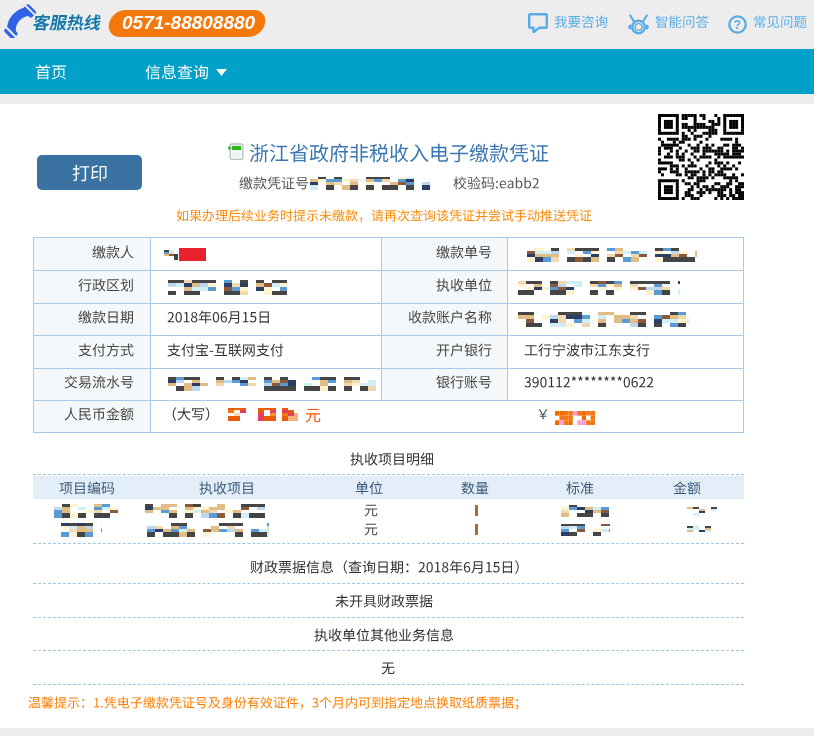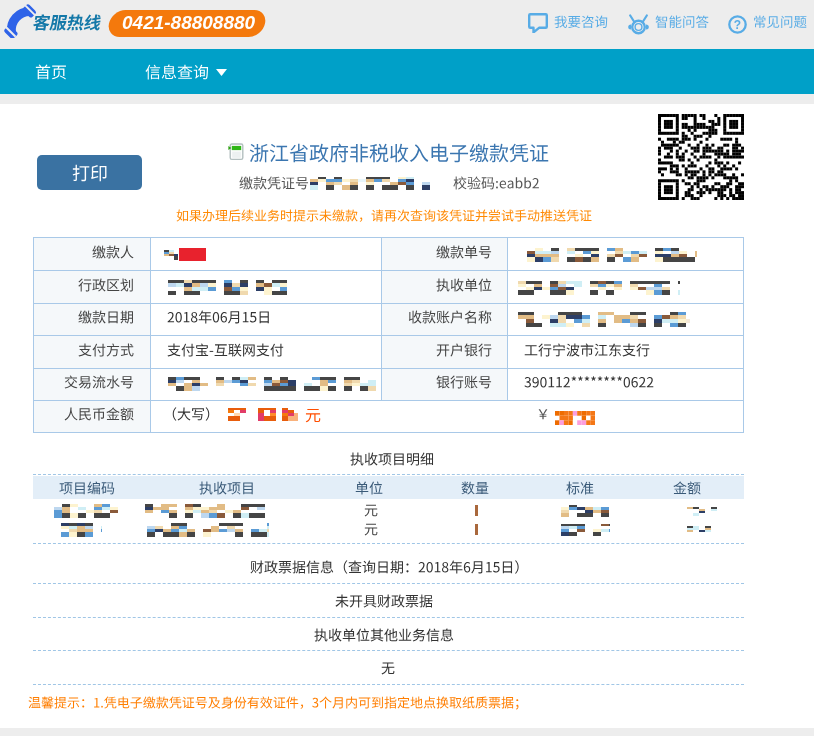--- a/index.html
+++ b/index.html
@@ -15,21 +15,21 @@
 </svg>
 <svg style="position:absolute;left:32px;top:14px;" width="71" height="21">
     <g transform="translate(0,14.96) skewX(-10) scale(0.017000,-0.017000)" fill="#1478a8">
       <path transform="translate(0.0,0)" d="M388 505H615C583 473 544 444 501 418C455 442 415 470 383 501ZM410 833 442 768H70V546H187V659H375C325 585 232 509 93 457C119 438 156 396 172 368C217 389 258 411 295 435C322 408 352 383 384 360C276 314 151 282 27 264C48 237 73 188 84 157C128 165 171 175 214 186V-90H331V-59H670V-88H793V193C827 186 863 180 899 175C915 209 949 262 975 290C846 303 725 328 621 365C693 417 754 479 798 551L716 600L696 594H473L504 636L392 659H809V546H932V768H581C565 799 546 834 530 862ZM499 291C552 265 609 242 670 224H341C396 243 449 266 499 291ZM331 40V125H670V40Z"></path>
       <path transform="translate(1000.0,0)" d="M91 815V450C91 303 87 101 24 -36C51 -46 100 -74 121 -91C163 0 183 123 192 242H296V43C296 29 292 25 280 25C268 25 230 24 194 26C209 -4 223 -59 226 -90C292 -90 335 -87 367 -67C399 -48 407 -14 407 41V815ZM199 704H296V588H199ZM199 477H296V355H198L199 450ZM826 356C810 300 789 248 762 201C731 248 705 301 685 356ZM463 814V-90H576V-8C598 -29 624 -65 637 -88C685 -59 729 -23 768 20C810 -24 857 -61 910 -90C927 -61 960 -19 985 2C929 28 879 65 836 109C892 199 933 311 956 446L885 469L866 465H576V703H810V622C810 610 805 607 789 606C774 605 714 605 664 608C678 580 694 538 699 507C775 507 833 507 873 523C914 538 925 567 925 620V814ZM582 356C612 264 650 180 699 108C663 65 621 30 576 4V356Z"></path>
       <path transform="translate(2000.0,0)" d="M327 109C338 47 346 -35 346 -84L464 -67C463 -18 451 61 438 122ZM531 111C553 49 576 -31 582 -80L702 -57C694 -7 668 71 643 130ZM735 113C780 48 833 -40 854 -94L968 -43C943 12 887 97 841 157ZM156 150C124 80 73 0 33 -47L148 -94C189 -38 239 47 271 120ZM541 851 539 711H422V610H535C532 564 527 522 520 484L461 517L410 443L399 546L300 523V606H404V716H300V847H190V716H57V606H190V498L34 465L58 349L190 382V289C190 277 186 273 172 273C159 273 117 273 77 275C91 244 106 198 109 167C176 167 223 170 257 187C291 205 300 234 300 288V410L406 437L404 434L488 383C461 326 421 279 359 242C385 222 419 180 433 153C504 197 552 252 584 320C622 294 656 270 679 249L739 345C710 368 667 396 620 425C634 480 642 542 646 610H739C734 340 735 171 863 171C938 171 969 207 980 330C953 338 913 356 891 375C888 304 882 274 868 274C837 274 841 433 852 711H651L654 851Z"></path>
       <path transform="translate(3000.0,0)" d="M48 71 72 -43C170 -10 292 33 407 74L388 173C263 133 132 93 48 71ZM707 778C748 750 803 709 831 683L903 753C874 778 817 817 777 840ZM74 413C90 421 114 427 202 438C169 391 140 355 124 339C93 302 70 280 44 274C57 245 75 191 81 169C107 184 148 196 392 243C390 267 392 313 395 343L237 317C306 398 372 492 426 586L329 647C311 611 291 575 270 541L185 535C241 611 296 705 335 794L223 848C187 734 118 613 96 582C74 550 57 530 36 524C49 493 68 436 74 413ZM862 351C832 303 794 260 750 221C741 260 732 304 724 351L955 394L935 498L710 457L701 551L929 587L909 692L694 659C691 723 690 788 691 853H571C571 783 573 711 577 641L432 619L451 511L584 532L594 436L410 403L430 296L608 329C619 262 633 200 649 145C567 93 473 53 375 24C402 -4 432 -45 447 -76C533 -45 615 -7 689 40C728 -40 779 -89 843 -89C923 -89 955 -57 974 67C948 80 913 105 890 133C885 52 876 27 857 27C832 27 807 57 786 109C855 166 915 231 963 306Z"></path>
     </g>
   </svg>
 <div class="abs" style="left:109px;top:10px;width:156px;height:27px;background:#f4790c;border-radius:14px;transform:skewX(-12deg)"></div>
-<div class="abs" style="left:122px;top:9px;width:140px;height:27px;line-height:27px;font-family:'Liberation Sans',sans-serif;font-style:italic;font-weight:bold;font-size:19px;color:#fff">0421-88808880</div>
+<div class="abs" style="left:122px;top:9px;width:140px;height:27px;line-height:27px;font-family:'Liberation Sans',sans-serif;font-style:italic;font-weight:bold;font-size:19px;color:#fff">0571-88808880</div>
 <svg class="abs" style="left:528px;top:13px" width="20" height="20" viewBox="0 0 20 20">
 <path d="M2.2 1.2 h15.6 q1 0 1 1 v11.6 q0 1 -1 1 H11 l-5.5 4.6 v-4.6 H2.2 q-1 0 -1 -1 V2.2 q0 -1 1 -1 Z" fill="none" stroke="#58ace6" stroke-width="2.4" stroke-linejoin="round"></path>
   </svg>
 <svg style="position:absolute;left:554.3px;top:15.3px;" width="57" height="17">
     <g transform="translate(0,11.88) scale(0.013500,-0.013500)" fill="#58ace6">
       <path transform="translate(0.0,0)" d="M704 774C762 723 830 650 861 602L922 646C889 693 819 764 761 814ZM832 427C798 363 753 300 700 243C683 310 669 388 659 473H946V544H651C643 634 639 731 639 832H560C561 733 566 636 574 544H345V720C406 733 464 748 513 765L460 828C364 792 202 758 62 737C71 719 81 692 85 674C144 682 208 692 270 704V544H56V473H270V296L41 251L63 175L270 222V17C270 0 264 -5 247 -6C229 -7 170 -7 106 -5C117 -26 130 -60 133 -81C216 -81 270 -79 301 -67C334 -55 345 -32 345 17V240L530 283L524 350L345 312V473H581C594 364 613 264 637 180C565 114 484 58 399 17C418 1 440 -24 451 -42C526 -3 598 47 663 105C708 -12 770 -83 849 -83C924 -83 952 -34 965 132C945 139 918 156 902 173C896 44 884 -7 856 -7C806 -7 760 57 724 163C793 234 853 314 898 399Z"></path>
       <path transform="translate(1000.0,0)" d="M672 232C639 174 593 129 532 93C459 111 384 127 310 141C331 168 355 199 378 232ZM119 645V386H386C372 358 355 328 336 298H54V232H291C256 183 219 137 186 101C271 85 354 68 433 49C335 15 211 -4 59 -13C72 -30 84 -57 90 -78C279 -62 428 -33 541 22C668 -12 778 -47 860 -80L924 -22C844 8 739 40 623 71C680 113 724 166 755 232H947V298H422C438 324 453 350 466 375L420 386H888V645H647V730H930V797H69V730H342V645ZM413 730H576V645H413ZM190 583H342V447H190ZM413 583H576V447H413ZM647 583H814V447H647Z"></path>
       <path transform="translate(2000.0,0)" d="M49 438 80 366C156 400 252 446 343 489L331 550C226 507 119 463 49 438ZM90 752C156 726 238 684 278 652L318 712C276 743 193 783 128 805ZM187 276V-90H264V-40H747V-86H827V276ZM264 28V207H747V28ZM469 841C442 737 391 638 326 573C345 564 376 545 391 532C423 568 453 613 479 664H593C570 518 511 413 296 360C311 345 331 316 338 298C499 342 582 415 627 512C678 403 765 336 906 305C915 325 934 353 949 368C788 395 698 473 658 601C663 621 667 642 670 664H836C821 620 803 575 788 544L849 525C876 574 906 651 930 719L878 735L866 732H510C522 762 533 794 542 826Z"></path>
       <path transform="translate(3000.0,0)" d="M114 775C163 729 223 664 251 622L305 672C277 713 215 775 166 819ZM42 527V454H183V111C183 66 153 37 135 24C148 10 168 -22 174 -40C189 -20 216 2 385 129C378 143 366 171 360 192L256 116V527ZM506 840C464 713 394 587 312 506C331 495 363 471 377 457C417 502 457 558 492 621H866C853 203 837 46 804 10C793 -3 783 -6 763 -6C740 -6 686 -6 625 -1C638 -21 647 -53 649 -74C703 -76 760 -78 792 -74C826 -71 849 -62 871 -33C910 16 925 176 940 650C941 662 941 690 941 690H529C549 732 567 776 583 820ZM672 292V184H499V292ZM672 353H499V460H672ZM430 523V61H499V122H739V523Z"></path>
     </g>

